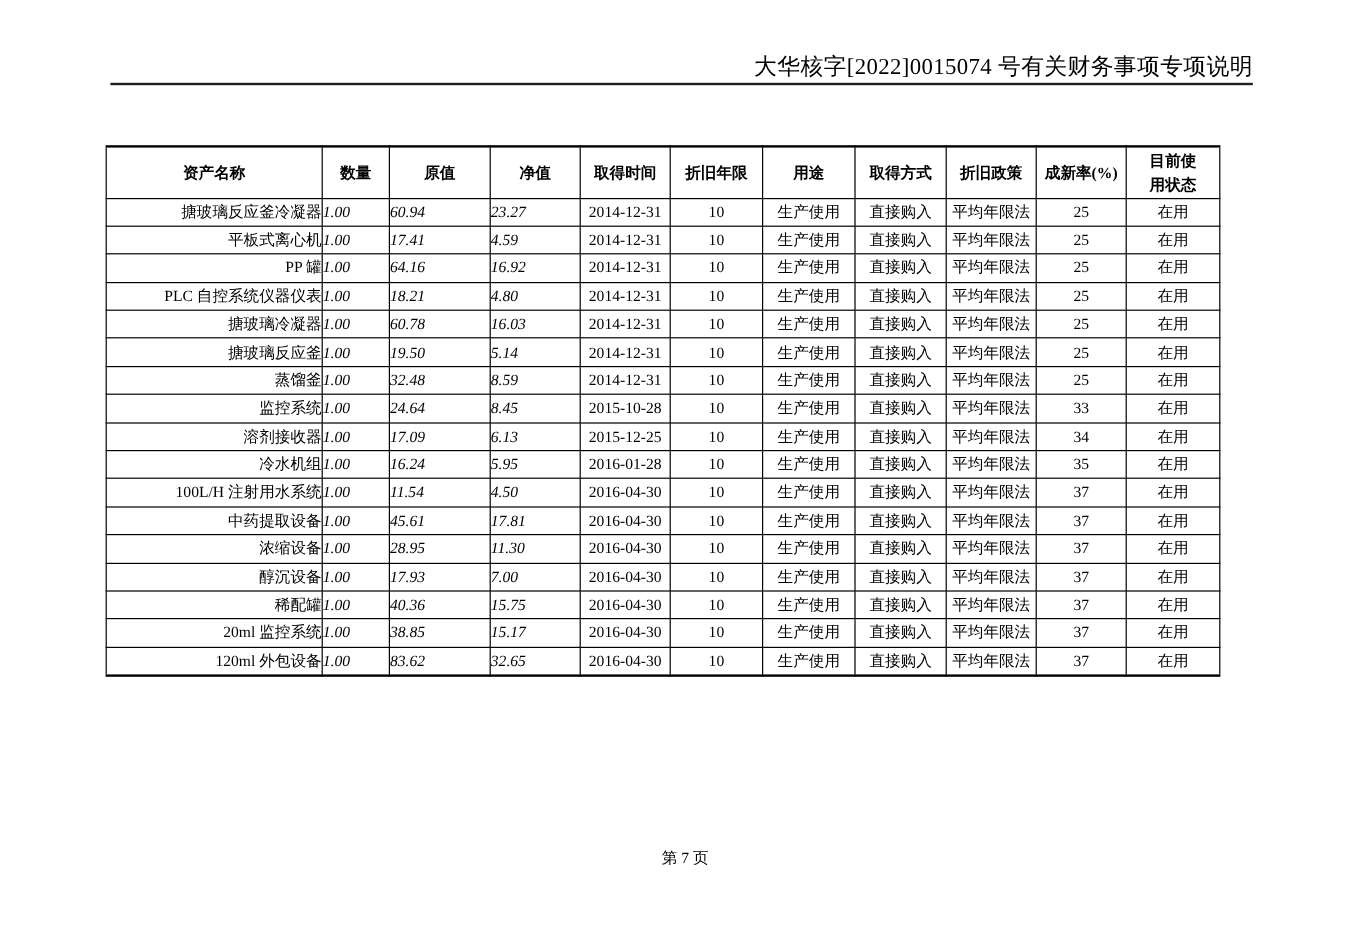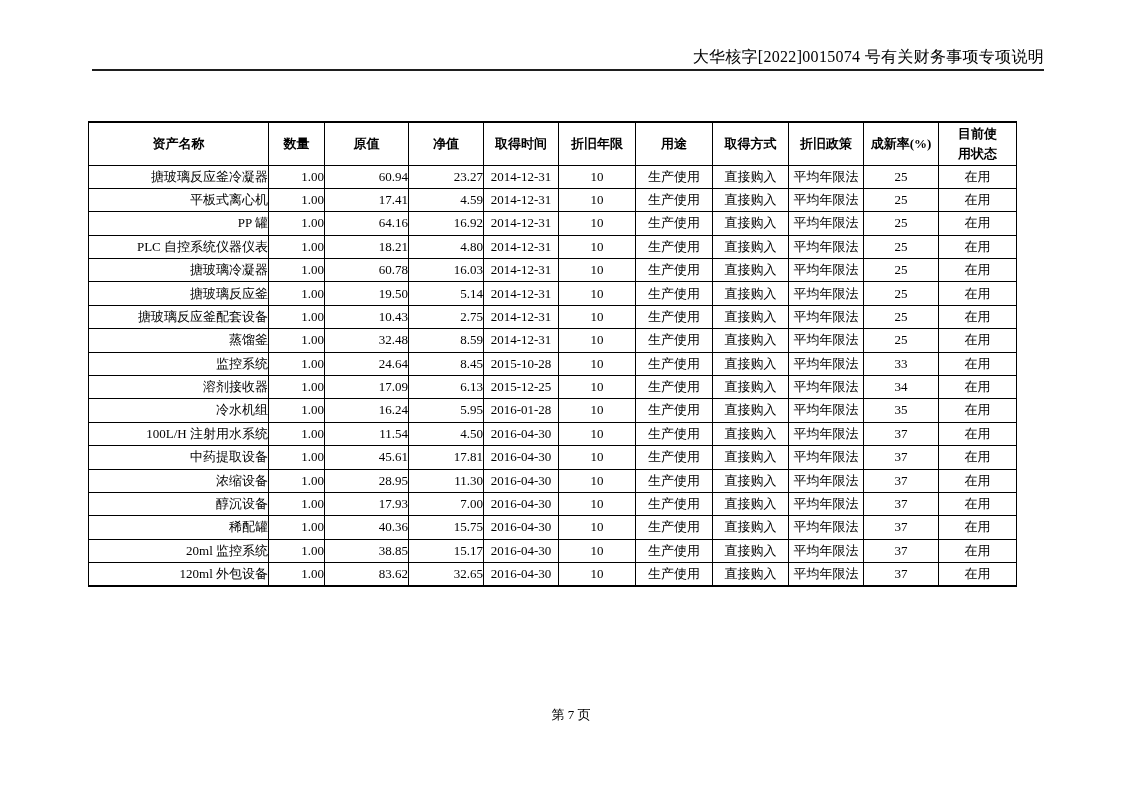--- a/index.html
+++ b/index.html
@@ -10,21 +10,21 @@
     color: #000000;
     font-family: "Liberation Serif", "DejaVu Serif", serif;
     position: relative;
     overflow: hidden;
   }
   .page-header {
     position: absolute;
     left: 92px; top: 48px;
     width: 952px;
     text-align: right;
-    font-size: 16px;
+    font-size: 19px;
     line-height: 17px;
     padding-bottom: 4px;
     border-bottom: 2px solid #1f1f1f;
     letter-spacing: 0.3px;
   }
   table.assets {
     position: absolute;
     left: 88px; top: 121px;
     border-collapse: collapse;
     table-layout: fixed;
@@ -42,21 +42,21 @@
     white-space: nowrap;
   }
   table.assets th {
     font-weight: bold;
     text-align: center;
     height: 43px;
     white-space: normal;
   }
   table.assets td { height: 23.4px; }
   td.cell-left  { text-align: right;  padding-left: 8px; }
-  td.cell-right { text-align: right; padding-right: 7px; }
+  td.cell-right { text-align: left; padding-right: 7px; font-style: italic; }
   td.cell-center{ text-align: center; }
   .hdr-wrap {
     display: inline-block;
     width: 3.2em;
     line-height: 1.5;
     white-space: normal;
   }
   .page-footer {
     position: absolute;
     left: 0; top: 706px;
@@ -177,33 +177,20 @@
           <td class="cell-right">5.14</td>
           <td class="cell-center">2014-12-31</td>
           <td class="cell-center">10</td>
           <td class="cell-center">生产使用</td>
           <td class="cell-center">直接购入</td>
           <td class="cell-center">平均年限法</td>
           <td class="cell-center">25</td>
           <td class="cell-center">在用</td>
         </tr>
         <tr>
-          <td class="cell-left">搪玻璃反应釜配套设备</td>
-          <td class="cell-right">1.00</td>
-          <td class="cell-right">10.43</td>
-          <td class="cell-right">2.75</td>
-          <td class="cell-center">2014-12-31</td>
-          <td class="cell-center">10</td>
-          <td class="cell-center">生产使用</td>
-          <td class="cell-center">直接购入</td>
-          <td class="cell-center">平均年限法</td>
-          <td class="cell-center">25</td>
-          <td class="cell-center">在用</td>
-        </tr>
-        <tr>
           <td class="cell-left">蒸馏釜</td>
           <td class="cell-right">1.00</td>
           <td class="cell-right">32.48</td>
           <td class="cell-right">8.59</td>
           <td class="cell-center">2014-12-31</td>
           <td class="cell-center">10</td>
           <td class="cell-center">生产使用</td>
           <td class="cell-center">直接购入</td>
           <td class="cell-center">平均年限法</td>
           <td class="cell-center">25</td>

